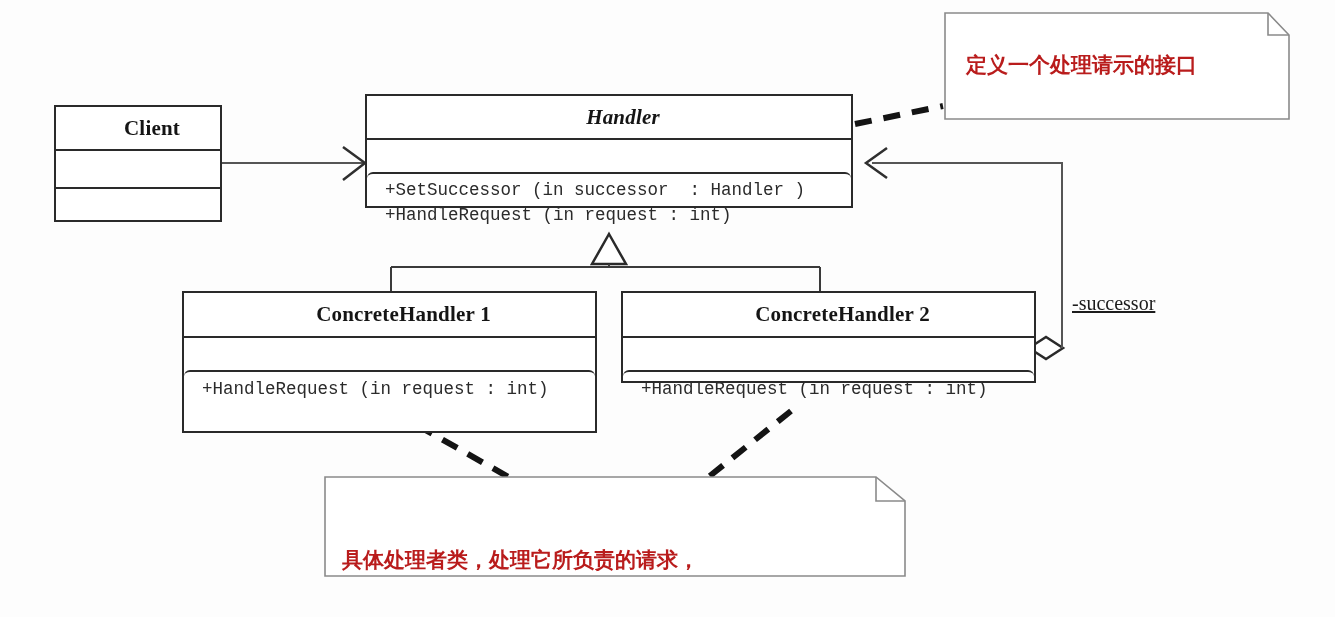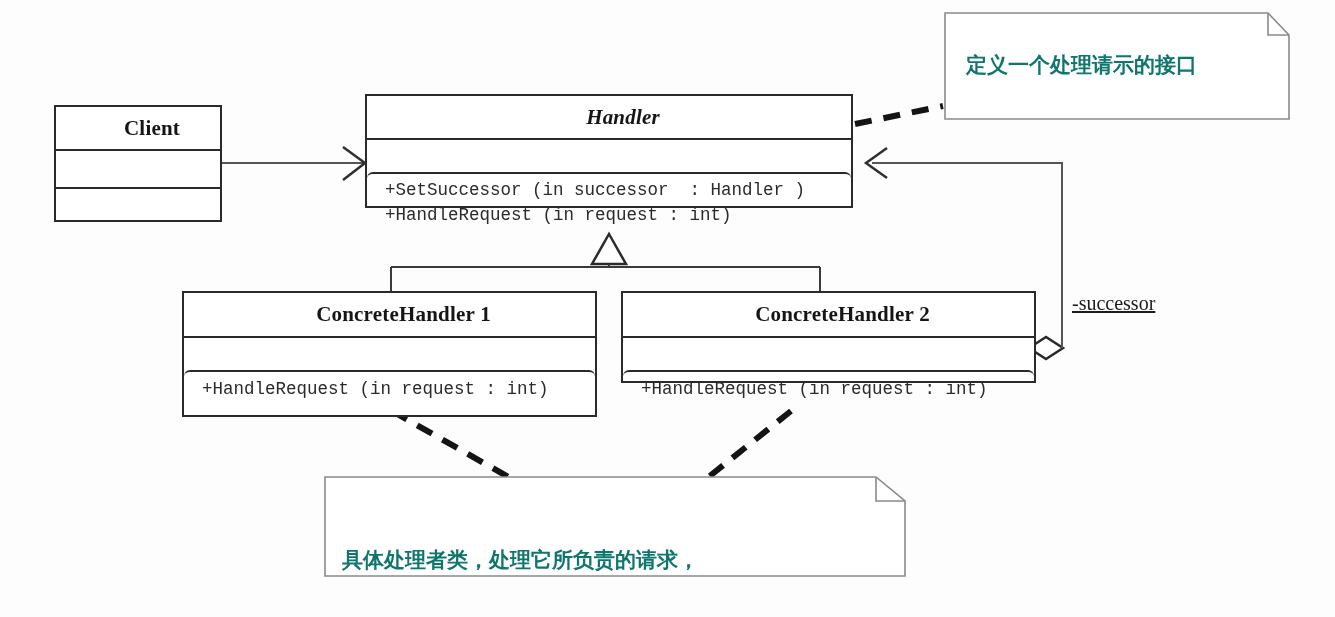--- a/index.html
+++ b/index.html
@@ -69,21 +69,21 @@
   .uml-note .note-svg {
     position: absolute;
     inset: 0;
     display: block;
   }
   .uml-note .note-text {
     position: relative;
     font-family: "Liberation Serif", serif;
     font-size: 21px;
     line-height: 30px;
-    color: #0f766e;
+    color: #b91c1c;
     font-weight: bold;
     white-space: pre;
   }
 
   
   .free-label {
     position: absolute;
     font-family: "Liberation Serif", serif;
     font-size: 20px;
     color: #1c1c1c;
@@ -173,21 +173,21 @@
 
   <div class="uml-class" style="left:365px; top:94px; width:488px; height:114px;">
     <div class="uml-compartment uml-title abstract" style="height:42px;">Handler</div>
     <div class="uml-compartment" style="height:34px;"></div>
     <div class="uml-compartment uml-ops" style="height:59px;">
       <div class="uml-op">+SetSuccessor (in successor  : Handler )</div>
       <div class="uml-op">+HandleRequest (in request : int)</div>
     </div>
   </div>
 
-  <div class="uml-class" style="left:182px; top:291px; width:415px; height:126px;">
+  <div class="uml-class" style="left:182px; top:291px; width:415px; height:142px;">
     <div class="uml-compartment uml-title" style="height:43px;">ConcreteHandler 1</div>
     <div class="uml-compartment" style="height:34px;"></div>
     <div class="uml-compartment uml-ops" style="height:36px;">
       <div class="uml-op">+HandleRequest (in request : int)</div>
     </div>
   </div>
 
   <div class="uml-class" style="left:613px; top:291px; width:415px; height:92px;margin-left:8px;">
     <div class="uml-compartment uml-title" style="height:43px;">ConcreteHandler 2</div>
     <div class="uml-compartment" style="height:34px;"></div>

